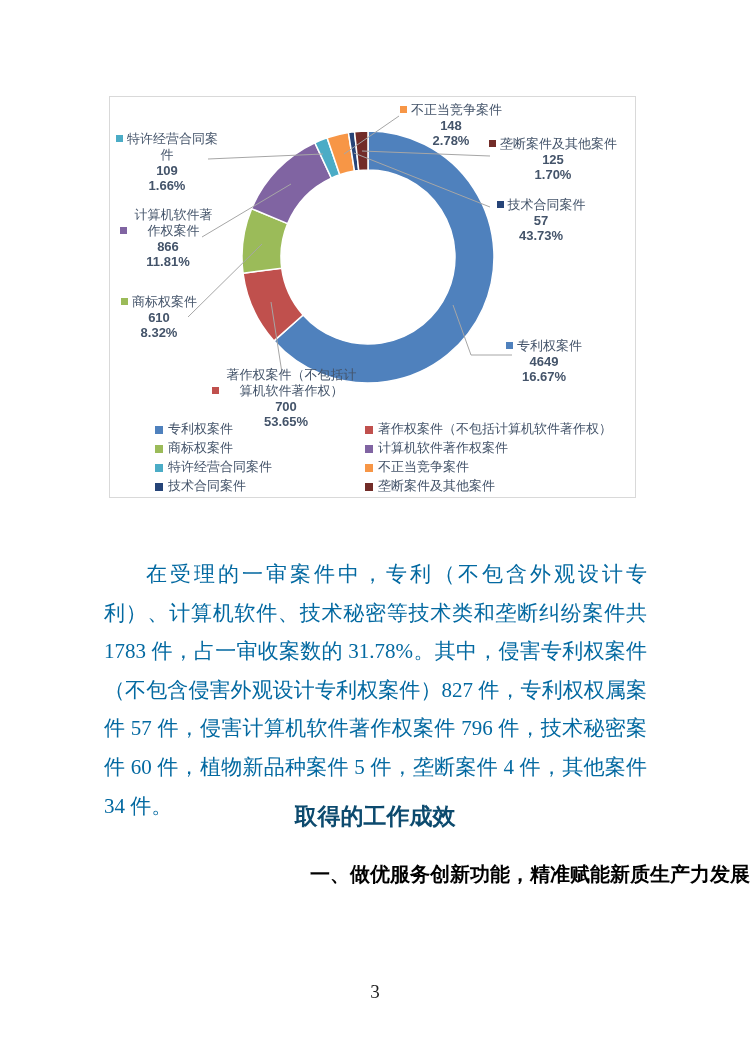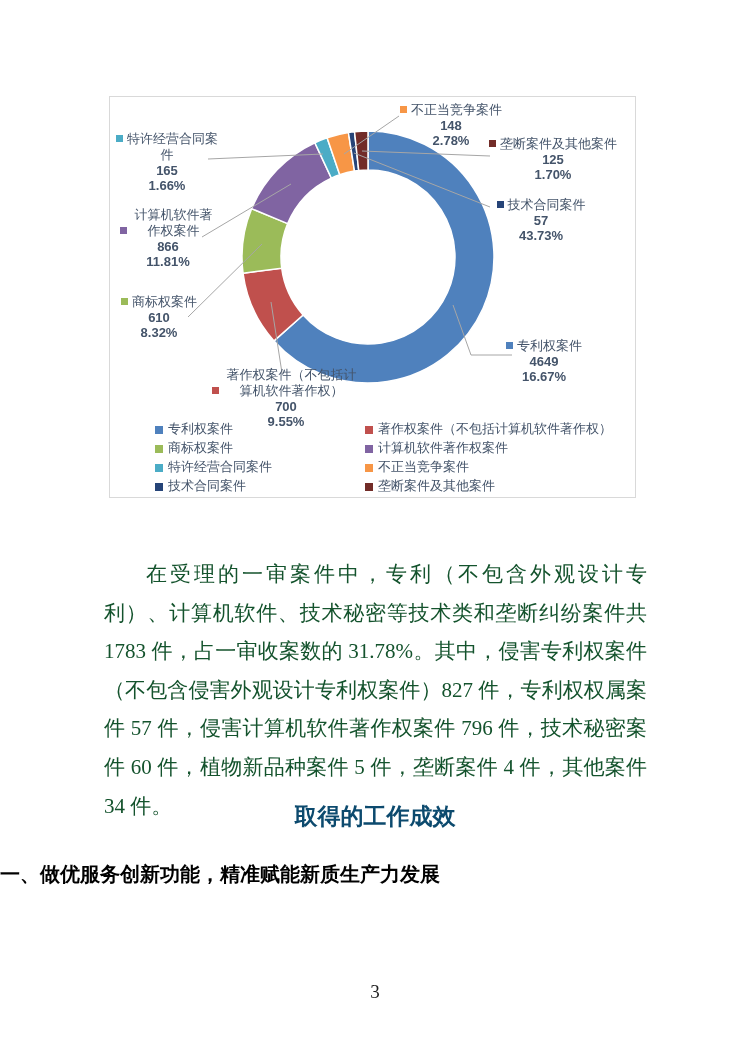--- a/index.html
+++ b/index.html
@@ -42,32 +42,32 @@
   .legend-col-2 { left:255px; top:322px; }
 
   
   .fig-caption {
     position:absolute; left:0; top:504px; width:100%;
     text-align:center; font-size:19px; color:#1f1f1f;
   }
   .para {
     position:absolute; left:104px; width:543px;
     font-size:21px; line-height:38.6px; text-align:justify;
-    text-indent:2em; color:#14532d;
+    text-indent:2em; color:#0369a1;
   }
   .para-1 { top:551px; }
   .para-2 { top:888px; }
   .h-section {
     position:absolute; left:0; top:797px; width:100%;
     text-align:center; font-size:23px; font-weight:700;
     font-family:"Liberation Sans", sans-serif; color:#0c4a6e;
   }
   .h-sub {
     position:absolute; left:0; top:857px; width:100%;
-    text-align:left; font-size:20px; font-weight:700;
+    text-align:right; font-size:20px; font-weight:700;
     font-family:"Liberation Sans", sans-serif; color:#000;
   }
   .page-number {
     position:absolute; left:0; top:977px; width:100%;
     text-align:center; font-size:19px; color:#1f1f1f;
   }
 </style>
 </head>
 <body>
 
@@ -117,38 +117,38 @@
 
     <div class="callout co-patent">
       <div class="c-name"><span class="mark" style="background-color: rgb(79, 129, 189);"></span><span class="txt">专利权案件</span></div>
       <div class="c-val">4649</div>
       <div class="c-pct">16.67%</div>
     </div>
 
     <div class="callout co-copyright">
       <div class="c-name"><span class="mark" style="background-color: rgb(192, 80, 77);"></span><span class="txt">著作权案件（不包括计算机软件著作权）</span></div>
       <div class="c-val">700</div>
-      <div class="c-pct">9.55%</div>
+      <div class="c-pct">53.65%</div>
     </div>
 
     <div class="callout co-trademark">
       <div class="c-name"><span class="mark" style="background-color: rgb(155, 187, 89);"></span><span class="txt">商标权案件</span></div>
       <div class="c-val">610</div>
       <div class="c-pct">8.32%</div>
     </div>
 
     <div class="callout co-software">
       <div class="c-name"><span class="mark" style="background-color: rgb(128, 100, 162);"></span><span class="txt">计算机软件著作权案件</span></div>
       <div class="c-val">866</div>
       <div class="c-pct">11.81%</div>
     </div>
 
     <div class="callout co-franchise">
       <div class="c-name"><span class="mark" style="background-color: rgb(75, 172, 198);"></span><span class="txt">特许经营合同案件</span></div>
-      <div class="c-val">165</div>
+      <div class="c-val">109</div>
       <div class="c-pct">1.66%</div>
     </div>
 
     <div class="legend-col legend-col-1" id="legend-col-1">
         <div class="lg-item"><span class="mark" style="background-color: rgb(79, 129, 189);"></span><span>专利权案件</span></div>
         <div class="lg-item"><span class="mark" style="background-color: rgb(155, 187, 89);"></span><span>商标权案件</span></div>
         <div class="lg-item"><span class="mark" style="background-color: rgb(75, 172, 198);"></span><span>特许经营合同案件</span></div>
         <div class="lg-item"><span class="mark" style="background-color: rgb(38, 68, 120);"></span><span>技术合同案件</span></div>
       </div>
     <div class="legend-col legend-col-2" id="legend-col-2">

